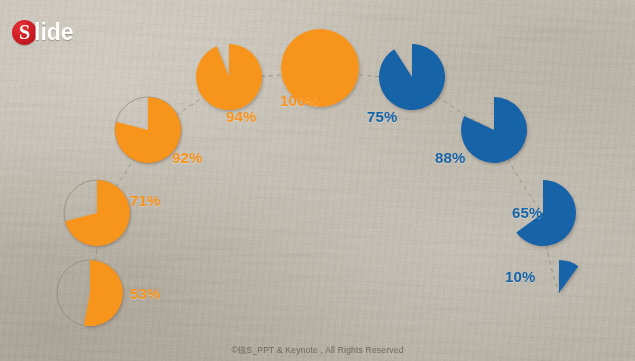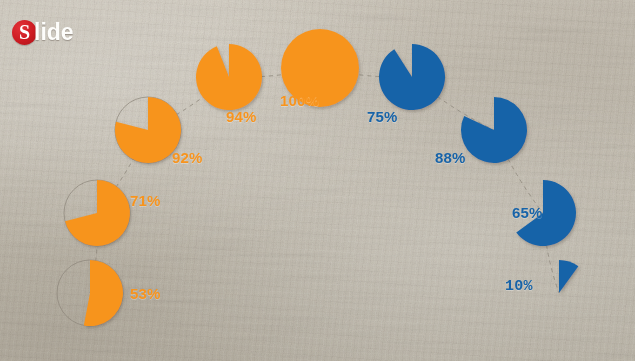--- a/index.html
+++ b/index.html
@@ -188,22 +188,23 @@
 
   <div id="labels-layer">
       <div class="pct-label pct-orange" style="left: 110px; top: 285px; margin-left: 20px;">53%</div>
       <div class="pct-label pct-orange" style="left: 130px; top: 192px;">71%</div>
       <div class="pct-label pct-orange" style="left: 172px; top: 149px;">92%</div>
       <div class="pct-label pct-orange" style="left: 226px; top: 108px;">94%</div>
       <div class="pct-label pct-orange" style="left: 280px; top: 92px;">100%</div>
       <div class="pct-label pct-blue" style="left: 367px; top: 108px;">75%</div>
       <div class="pct-label pct-blue" style="left: 435px; top: 149px;">88%</div>
       <div class="pct-label pct-blue" style="left: 482px; top: 204px; margin-left: 30px;">65%</div>
-      <div class="pct-label pct-blue" style="left: 505px; top: 278px; font-family: Liberation Mono, monospace;">10%</div>
+      <div class="pct-label pct-blue" style="left: 505px; top: 268px;">10%</div>
     </div>
 
   <div id="logo">
     <div id="logo-badge">S</div>
     <div id="logo-word">lide</div>
   </div>
 
+  <div id="footer">©锐S_PPT &amp; Keynote , All Rights Reserved</div>
 
 </div>
 
 </body></html>

